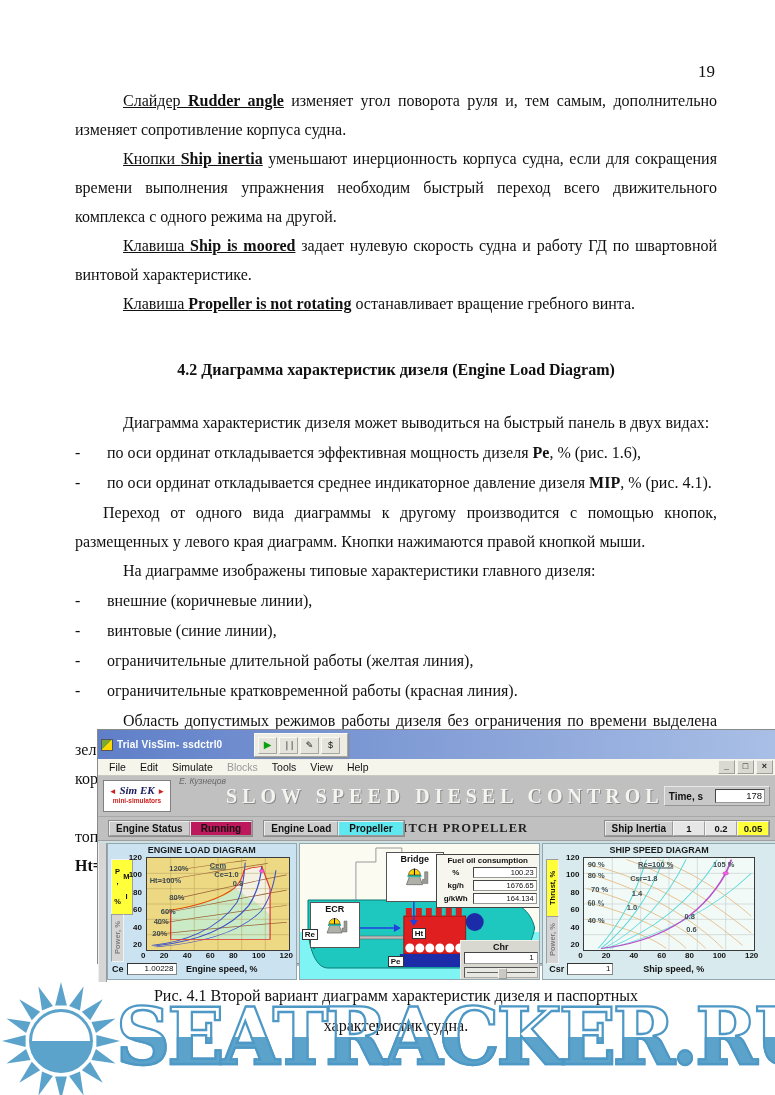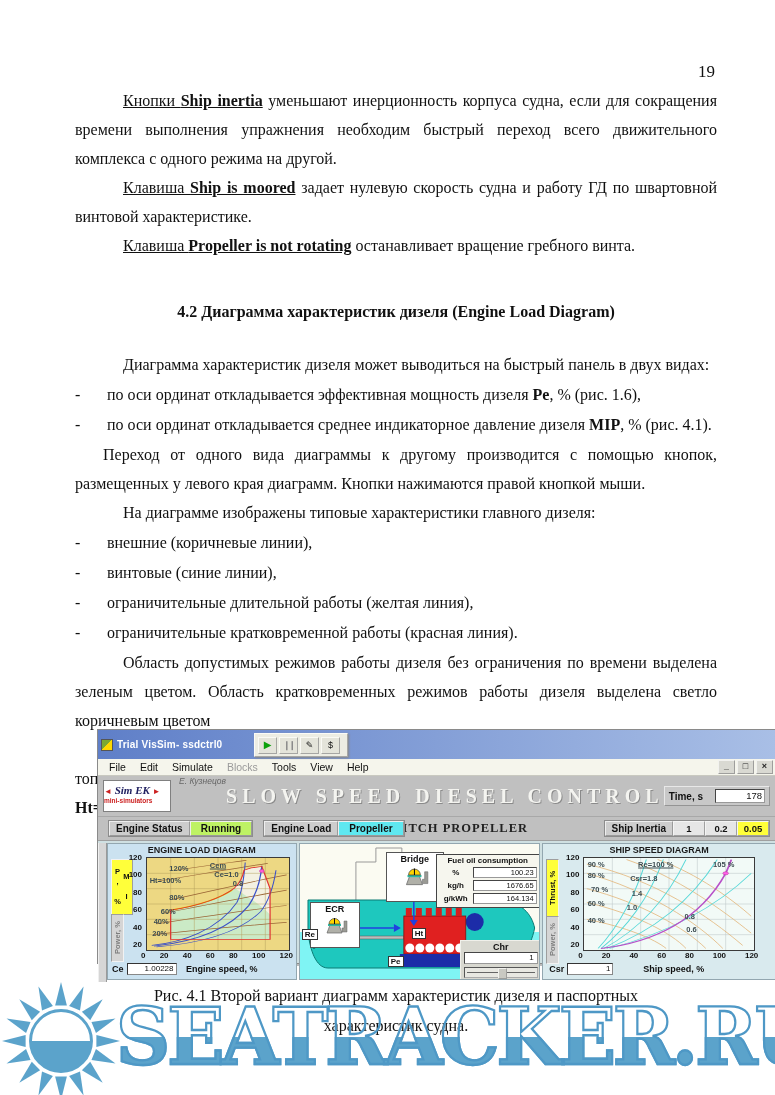--- a/index.html
+++ b/index.html
@@ -25,35 +25,35 @@
   .menubar .mi{padding:0 7px;}
   .menubar .mi.grey{color:#9a9a9a;}
   .winctl{margin-left:auto;display:flex;gap:2px;padding-right:3px;}
   .winctl span{width:15px;height:12px;background:#D9D9D2;border:1px outset #f2f2ef;font-size:9px;line-height:10px;text-align:center;font-weight:bold;color:#222;}
   .floatbar{position:absolute;top:3px;left:156px;width:86px;height:22px;background:#EDEDE3;border:1px outset #fbfbf6;box-shadow:1px 1px 2px #888;display:flex;align-items:center;gap:2px;padding:0 3px;}
   .floatbar .tb{width:17px;height:15px;background:#E4E4DA;border:1px outset #fafaf5;font-size:9px;line-height:14px;text-align:center;}
   .tb.play{color:#0BA10B;font-size:10px;}
   .tb.pause{color:#8a8a8a;letter-spacing:-2px;}
   
   .appheader{height:40px;background:#C0C0C0;display:flex;align-items:center;position:relative;border-bottom:1px solid #a8a8a8;}
-  .logo{width:66px;height:30px;margin:0 0 0 5px;background:#fff;border:1px solid #808080;text-align:left;line-height:1;}
+  .logo{width:66px;height:30px;margin:0 0 0 5px;background:#fff;border:1px solid #808080;text-align:center;line-height:1;}
   .logo .l1{font-family:"Liberation Serif",serif;font-size:11px;font-weight:bold;font-style:italic;color:#202060;margin-top:4px;}
   .logo .l1 .red{color:#CC2020;font-style:normal;font-size:8px;}
   .logo .l2{font-size:6.5px;font-weight:bold;color:#CC2020;margin-top:2px;}
   .author{font-size:8.5px;font-style:italic;color:#666;margin-left:8px;align-self:flex-start;margin-top:0;}
   .bigtitle{flex:1;text-align:center;font-family:"Liberation Serif",serif;font-size:20px;font-weight:bold;color:#F4F4F0;letter-spacing:5px;text-shadow:1px 1px 0 #8a8a8a;}
   .timebox{display:flex;align-items:center;gap:12px;border:1px outset #e8e8e8;background:#C8C8C8;padding:2px 4px;margin-right:6px;}
   .timebox .lbl{font-size:10px;font-weight:bold;}
   .timebox .val{width:44px;height:12px;background:#fff;border:1px inset #999;font-size:9.5px;text-align:right;padding:0 2px;line-height:12px;}
   
   .statusrow{height:23px;background:#C0C0C0;display:flex;align-items:center;border-bottom:1px solid #9f9f9f;position:relative;}
   .grp{display:flex;border:1px solid #8c8c8c;margin-left:10px;}
   .gbtn{background:#CDCDCD;border:1px outset #eee;font-size:10px;font-weight:bold;padding:1px 6px;}
   .gval{font-size:10px;font-weight:bold;padding:1px 10px;border:1px outset #eee;}
-  .gval.green{background:#bef264;}
+  .gval.green{background:#be185d;}
   .gval.cyan{background:#5FE8F0;}
   .fpp{position:absolute;left:0;right:0;text-align:center;font-family:"Liberation Serif",serif;font-size:12.5px;font-weight:bold;color:#222;letter-spacing:1px;pointer-events:none;}
   .inertia{display:flex;align-items:center;margin-left:auto;margin-right:6px;border:1px solid #8c8c8c;position:relative;z-index:1;background:#C0C0C0;}
   .inertia .cell{width:30px;text-align:center;font-size:9.5px;font-weight:bold;background:#E6E6E6;border:1px outset #f4f4f4;padding:1px 0;}
   .inertia .cell.active{background:#FFFF3A;}
   
   .mainarea{height:139px;display:flex;padding-top:2px;}
   .gutter{width:7px;background:#D6D6D6;border-right:1px solid #9a9a9a;border-left:1px solid #efefef;}
   .panel{position:relative;height:135px;border:1px solid #93A7B0;}
   .panel .ptitle{position:absolute;top:1px;left:0;right:0;text-align:center;font-size:9px;font-weight:bold;color:#1a1a1a;}
@@ -95,20 +95,21 @@
   .watermark{position:absolute;top:988px;left:0;width:775px;height:107px;z-index:5;pointer-events:none;}
   .wm-sun{position:absolute;left:-6px;top:-6px;}
   .wm-text{position:absolute;left:116px;top:2px;font-family:"DejaVu Serif",serif;font-weight:bold;font-size:75px;line-height:95px;letter-spacing:-3px;white-space:nowrap;color:transparent;-webkit-text-stroke:2.2px #4E98C6;background:linear-gradient(to bottom,rgba(255,255,255,0) 0 49%,#5BA3CB 49% 100%);-webkit-background-clip:text;background-clip:text;transform:scaleY(1.04);}
 </style>
 </head>
 <body>
 
 <div class="pagenum">19</div>
 
 <div class="content">
+  <p><span class="uline"><span>Слайдер </span><b>Rudder angle</b></span><span> изменяет угол поворота руля и, тем самым, дополнительно изменяет сопротивление корпуса судна.</span></p>
   <p><span class="uline"><span>Кнопки </span><b>Ship inertia</b></span><span> уменьшают инерционность корпуса судна, если для сокращения времени выполнения упражнения необходим быстрый переход всего движительного комплекса с одного режима на другой.</span></p>
   <p><span class="uline"><span>Клавиша </span><b>Ship is moored</b></span><span> задает нулевую скорость судна и работу ГД по швартовной винтовой характеристике.</span></p>
   <p><span class="uline"><span>Клавиша </span><b>Propeller is not rotating</b></span><span> останавливает вращение гребного винта.</span></p>
 
   <p class="heading">4.2  Диаграмма характеристик дизеля (Engine Load Diagram)</p>
 
   <p>Диаграмма характеристик дизеля может выводиться на быстрый панель в двух видах:</p>
   <div class="bullet">
       <span class="dash">-</span>
       <span class="gap"></span>
@@ -369,21 +370,21 @@
             <path d="M14,2 C38,26 58,64 72,118" stroke="#58D8D8" stroke-width="0.8" fill="none"></path>
             <path d="M16,2 C48,24 74,60 94,118" stroke="#58D8D8" stroke-width="0.8" fill="none"></path>
             <path d="M18,2 C58,22 92,54 118,100" stroke="#58D8D8" stroke-width="0.8" fill="none"></path>
             <path d="M12,2 C50,10 82,40 100,100 C102,108 103,113 104,118" stroke="#B850C8" stroke-width="1.3" fill="none"></path>
             <circle cx="100" cy="100" r="2" fill="#FF62E8" stroke="#C030A0" stroke-width="0.5"></circle>
           </g>
         </svg>
         <span class="clab" style="left:7%;bottom:93%;">90 %</span>
         <span class="clab" style="left:7%;bottom:82%;">80 %</span>
         <span class="clab" style="left:9%;bottom:66%;">70 %</span>
-        <span class="clab" style="left:7%;bottom:51%;">60 %</span>
+        <span class="clab" style="left:7%;bottom:51%;font-family:Liberation Serif, serif;">60 %</span>
         <span class="clab" style="left:7%;bottom:32.5%;">40 %</span>
         <span class="clab box" style="left:42%;bottom:93%;">Re=100 %</span>
         <span class="clab" style="left:82%;bottom:93%;">105 %</span>
         <span class="clab" style="left:35%;bottom:78%;">Csr=1.8</span>
         <span class="clab" style="left:31%;bottom:61.5%;">1.4</span>
         <span class="clab" style="left:28%;bottom:46.5%;">1.0</span>
         <span class="clab" style="left:62%;bottom:36.5%;">0.8</span>
         <span class="clab" style="left:63%;bottom:22.5%;">0.6</span>
       </div>
       <div class="xticks" style="left:35px;top:107px;width:180px;">

